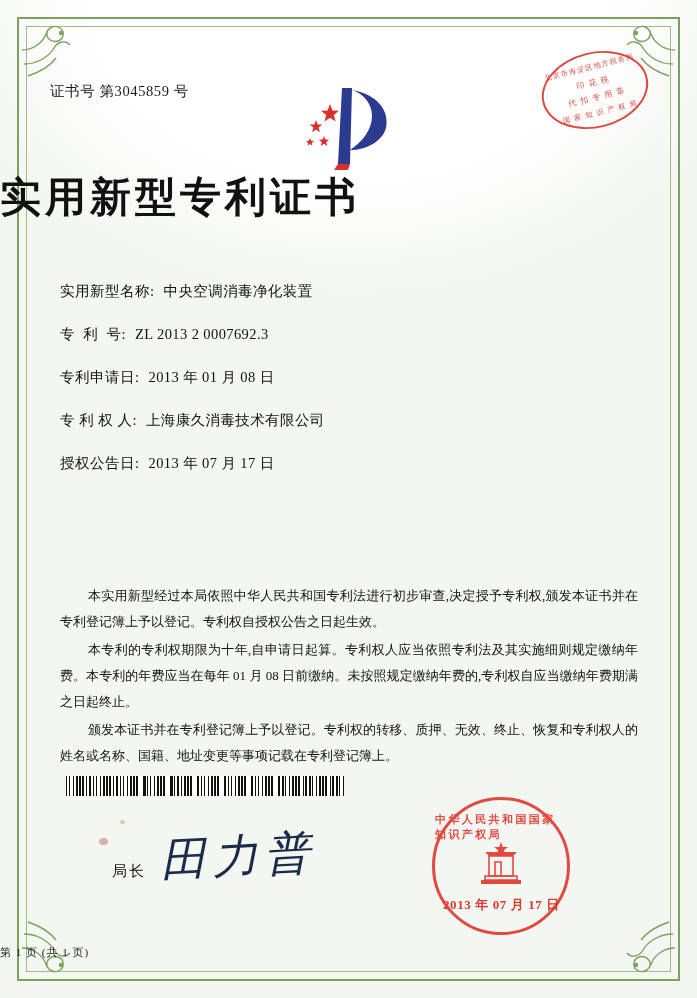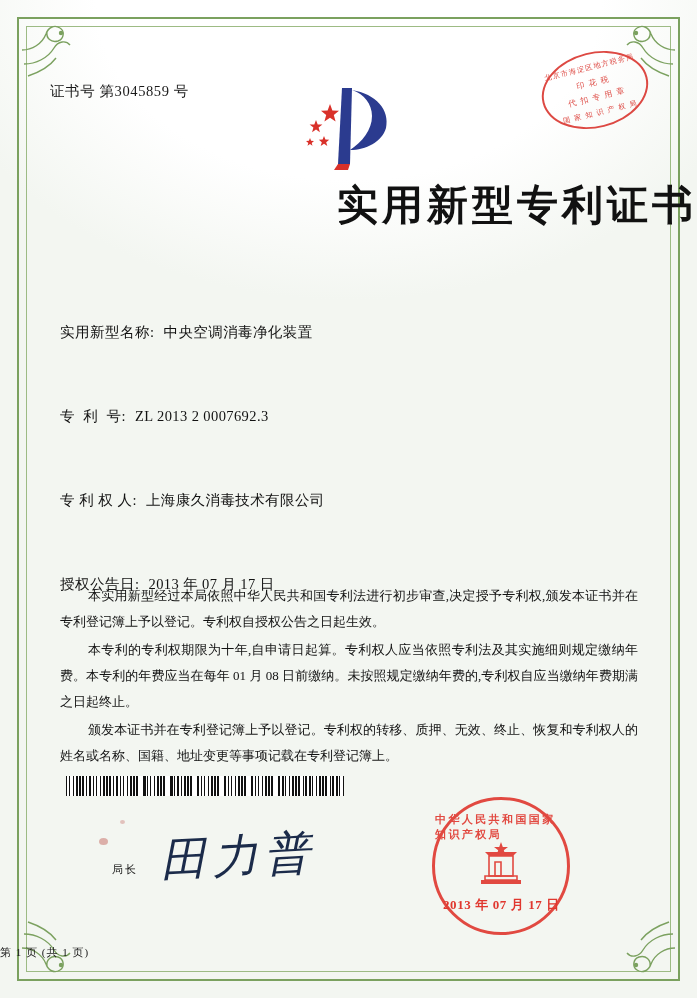--- a/index.html
+++ b/index.html
@@ -89,22 +89,22 @@
     font-family: "Liberation Serif", serif;
   }
   .red-stamp-top .l1 { top: 10px; }
   .red-stamp-top .l2 { top: 25px; font-size: 8px; }
   .red-stamp-top .l3 { top: 40px; font-size: 8px; }
   .red-stamp-top .l4 { top: 56px; }
 
   .title {
     position: absolute;
     left: 0; right: 0;
-    top: 178px;
-    text-align: right;
+    top: 170px;
+    text-align: left;
     font-size: 41px;
     font-weight: bold;
     letter-spacing: 4px;
     color: #111;
     font-family: "Liberation Serif", "DejaVu Serif", serif;
   }
 
   
   .fields {
     position: absolute;
@@ -120,21 +120,20 @@
     align-items: baseline;
     margin-bottom: 28.5px;
     gap: 9px;
   }
   .row .lbl {
     white-space: pre;
     letter-spacing: 0.5px;
   }
   .row .val {
     letter-spacing: 0.4px;
-    margin-top: 41px;
   }
 
   
   .body-text {
     position: absolute;
     left: 60px;
     top: 583px;
     width: 578px;
     font-size: 13px;
     line-height: 26px;
@@ -161,21 +160,21 @@
       #111 7px, #111 8px, #fff 8px, #fff 10px,
       #111 10px, #111 12px, #fff 12px, #fff 13.5px
     );
   }
 
   
   .sig-label {
     position: absolute;
     left: 112px;
     top: 862px;
-    font-size: 11px;
+    font-size: 15px;
     letter-spacing: 2px;
     color: #111;
     font-family: Liberation Mono, monospace;
   }
   .sig-script {
     position: absolute;
     left: 160px;
     top: 826px;
     font-size: 46px;
     color: #1b2b4a;
@@ -318,20 +317,24 @@
   <div class="fields">
     <div class="row">
       <span class="lbl">实用新型名称:</span>
       <span class="val">中央空调消毒净化装置</span>
     </div>
     <div class="row">
       <span class="lbl">专  利  号:</span>
       <span class="val">ZL 2013 2 0007692.3</span>
     </div>
     <div class="row">
+      <span class="lbl">专利申请日:</span>
+      <span class="val">2013 年 01 月 08 日</span>
+    </div>
+    <div class="row">
       <span class="lbl">专 利 权 人:</span>
       <span class="val">上海康久消毒技术有限公司</span>
     </div>
     <div class="row">
       <span class="lbl">授权公告日:</span>
       <span class="val">2013 年 07 月 17 日</span>
     </div>
   </div>
 
   <div class="body-text">

